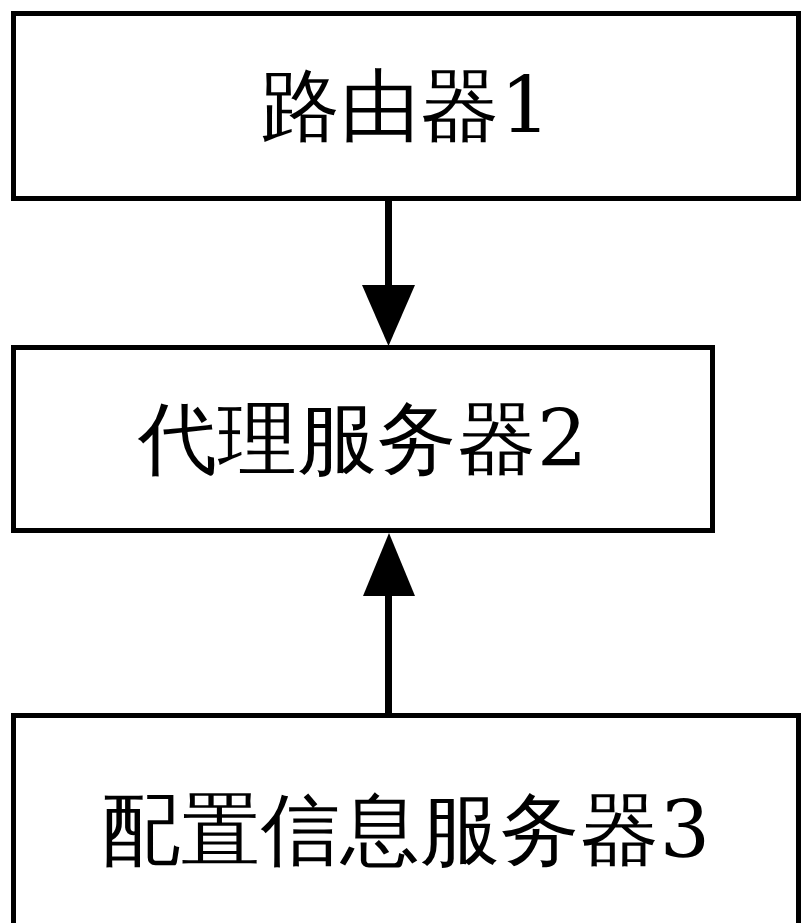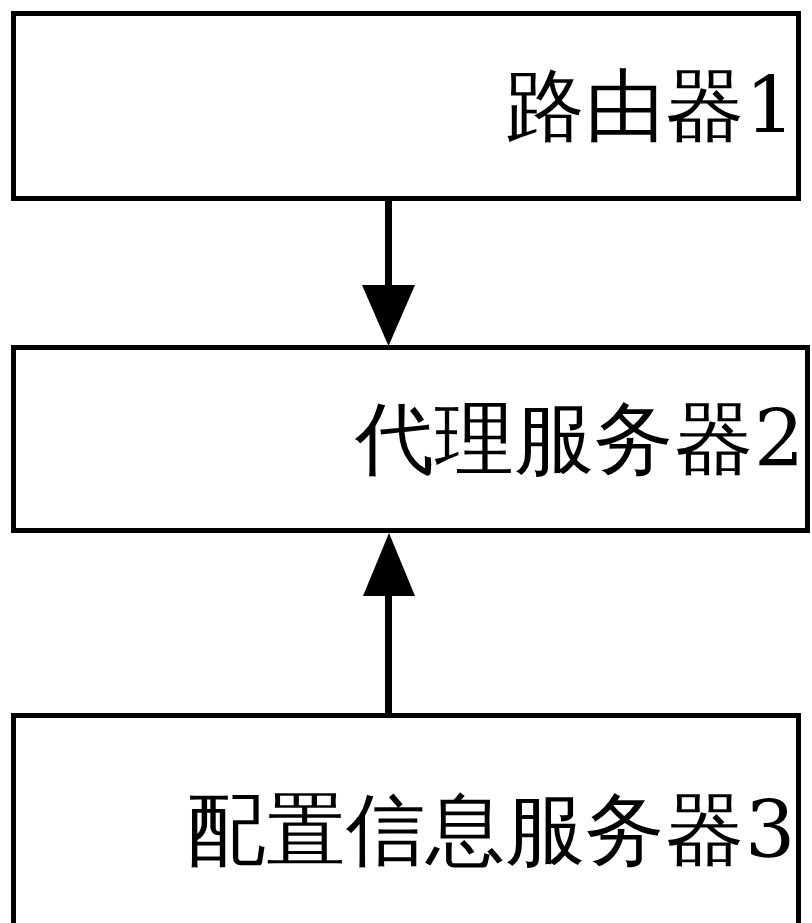--- a/index.html
+++ b/index.html
@@ -25,21 +25,21 @@
     background: #ffffff;
   }
 
   .node-box {
     position: absolute;
     box-sizing: border-box;
     background: #ffffff;
     border: 5px solid #000000;
     display: flex;
     align-items: center;
-    justify-content: flex-end;
+    justify-content: center;
   }
 
   .node-label {
     font-family: "DejaVu Serif", "Liberation Serif", serif;
     color: #000000;
     line-height: 1;
     white-space: nowrap;
     letter-spacing: 0.01em;
     font-weight: 400;
   }
@@ -50,21 +50,21 @@
     top: 11px;
     width: 790px;
     height: 190px;
   }
   #box-router .node-label { font-size: 79px; }
 
   
   #box-proxy {
     left: 11px;
     top: 345px;
-    width: 799px;
+    width: 704px;
     height: 188px;
   }
   #box-proxy .node-label { font-size: 79px; }
 
   
   #box-config {
     left: 11px;
     top: 713px;
     width: 790px;
     height: 234px;

